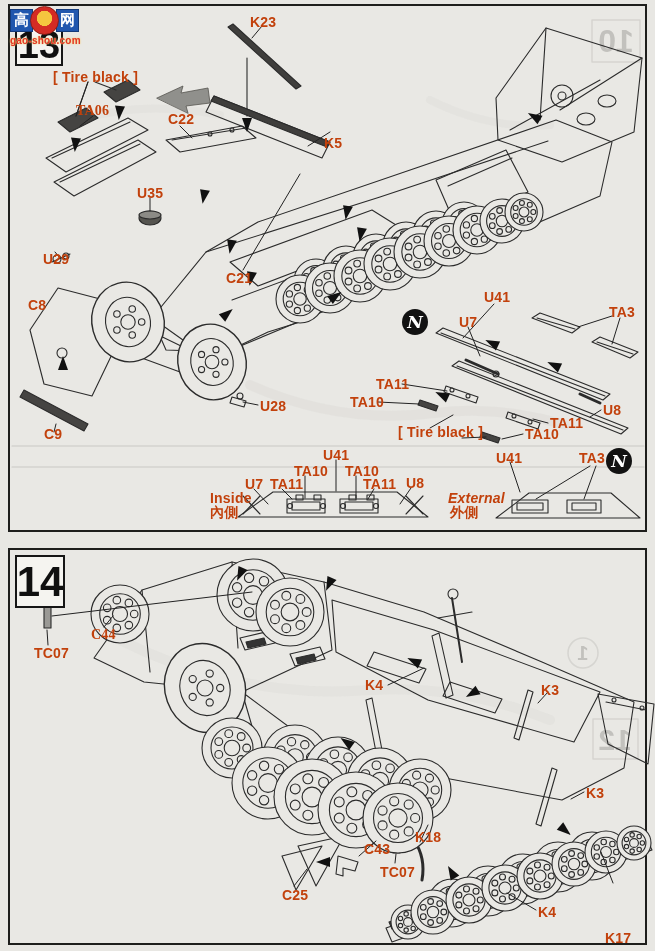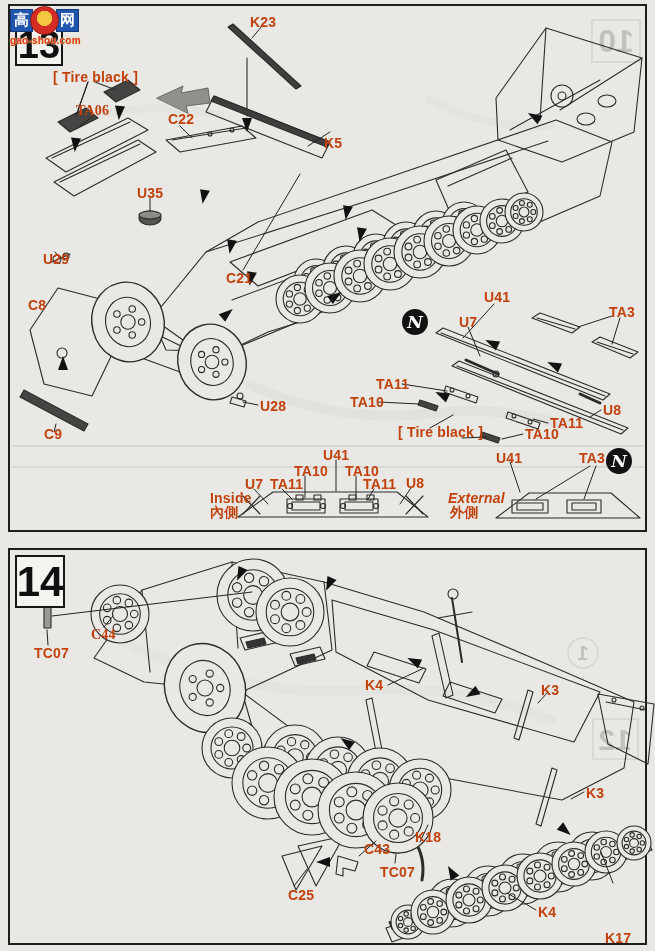--- a/index.html
+++ b/index.html
@@ -742,20 +742,20 @@
       <div class="part-label" style="left: 210px; top: 505px;">內側</div>
       <div class="part-label" style="left: 448px; top: 491px; font-style: italic;">External</div>
       <div class="part-label" style="left: 450px; top: 505px;">外側</div>
       <div class="part-label" style="left: 496px; top: 451px;">U41</div>
       <div class="part-label" style="left: 579px; top: 451px;">TA3</div>
       <div class="part-label" style="left: 34px; top: 646px;">TC07</div>
       <div class="part-label" style="left: 91px; top: 628px; font-family: Liberation Serif, serif;">C44</div>
       <div class="part-label" style="left: 365px; top: 678px;">K4</div>
       <div class="part-label" style="left: 541px; top: 683px;">K3</div>
       <div class="part-label" style="left: 586px; top: 786px;">K3</div>
-      <div class="part-label" style="left: 288px; top: 888px;">C25</div>
+      <div class="part-label" style="left: 282px; top: 888px;">C25</div>
       <div class="part-label" style="left: 364px; top: 830px; margin-top: 12px;">C43</div>
       <div class="part-label" style="left: 380px; top: 865px;">TC07</div>
       <div class="part-label" style="left: 415px; top: 814px; margin-top: 16px;">K18</div>
       <div class="part-label" style="left: 605px; top: 931px;">K17</div>
       <div class="part-label" style="left: 538px; top: 905px;">K4</div>
     </div>
 </div>
 
 </body></html>

